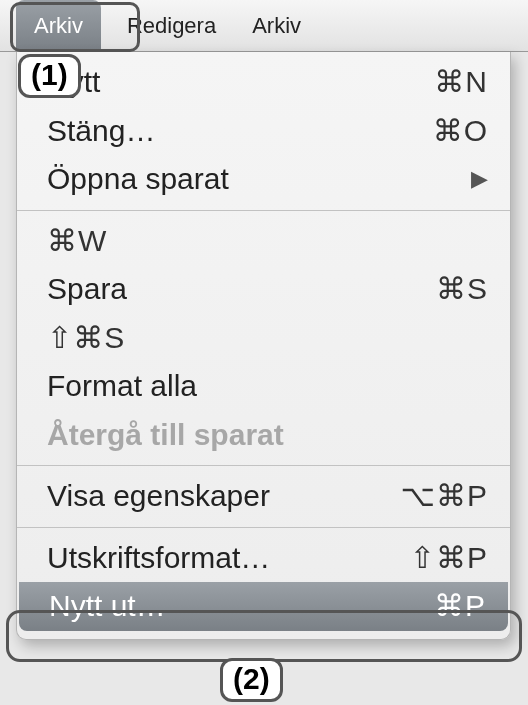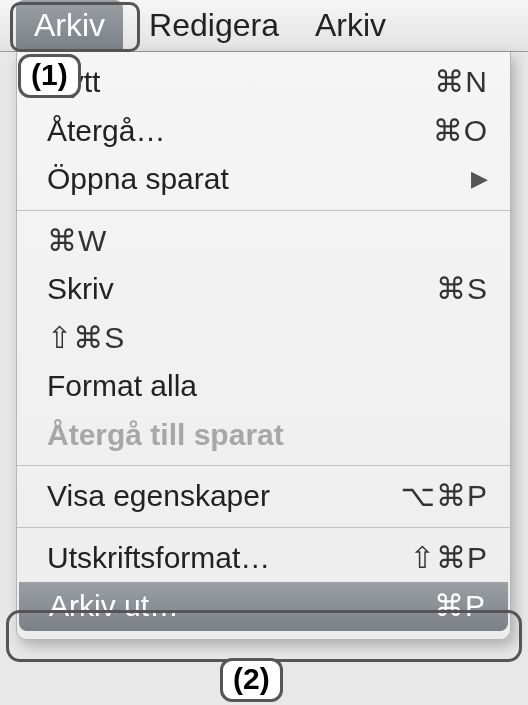--- a/index.html
+++ b/index.html
@@ -19,21 +19,21 @@
     height: 52px;
     background: linear-gradient(#f6f6f6, #e2e2e2);
     border-bottom: 1px solid #999;
     padding-left: 10px;
     gap: 0;
   }
   .menubar-item {
     display: flex;
     align-items: center;
     padding: 0 18px;
-    font-size: 32px;
+    font-size: 22px;
     color: #222;
   }
   .menubar-item.active {
     background: linear-gradient(#9aa0a6, #7a8086);
     color: #fff;
     border-radius: 8px 8px 0 0;
     margin-left: 6px;
     margin-right: 8px;
     padding: 0 18px;
   }
@@ -137,37 +137,37 @@
 <div class="callout callout-1">(1)</div>
 
 <div class="dropdown">
 
   <div class="menu-row">
     <span class="label">Nytt</span>
     <span class="shortcut">⌘N</span>
   </div>
 
   <div class="menu-row">
-    <span class="label">Återgå…</span>
+    <span class="label">Stäng…</span>
     <span class="shortcut">⌘O</span>
   </div>
 
   <div class="menu-row">
     <span class="label">Öppna sparat</span>
     <span class="submenu-arrow">▶</span>
   </div>
 
   <div class="separator"></div>
 
   <div class="menu-row">
     <span class="shortcut">⌘W</span>
   </div>
 
   <div class="menu-row">
-    <span class="label">Skriv</span>
+    <span class="label">Spara</span>
     <span class="shortcut">⌘S</span>
   </div>
 
   <div class="menu-row">
     <span class="shortcut">⇧⌘S</span>
   </div>
 
   <div class="menu-row">
     <span class="label">Format alla</span>
   </div>
@@ -184,20 +184,20 @@
   </div>
 
   <div class="separator"></div>
 
   <div class="menu-row">
     <span class="label">Utskriftsformat…</span>
     <span class="shortcut">⇧⌘P</span>
   </div>
 
   <div class="menu-row highlight">
-    <span class="label">Arkiv ut…</span>
+    <span class="label">Nytt ut…</span>
     <span class="shortcut">⌘P</span>
   </div>
 
 </div>
 
 <div class="print-outline"></div>
 <div class="callout callout-2">(2)</div>
 
 </body></html>

